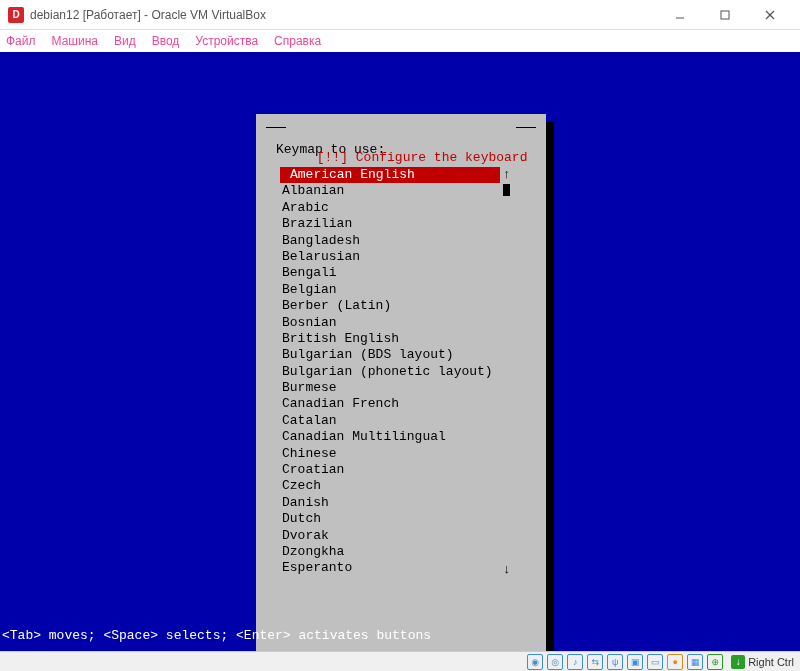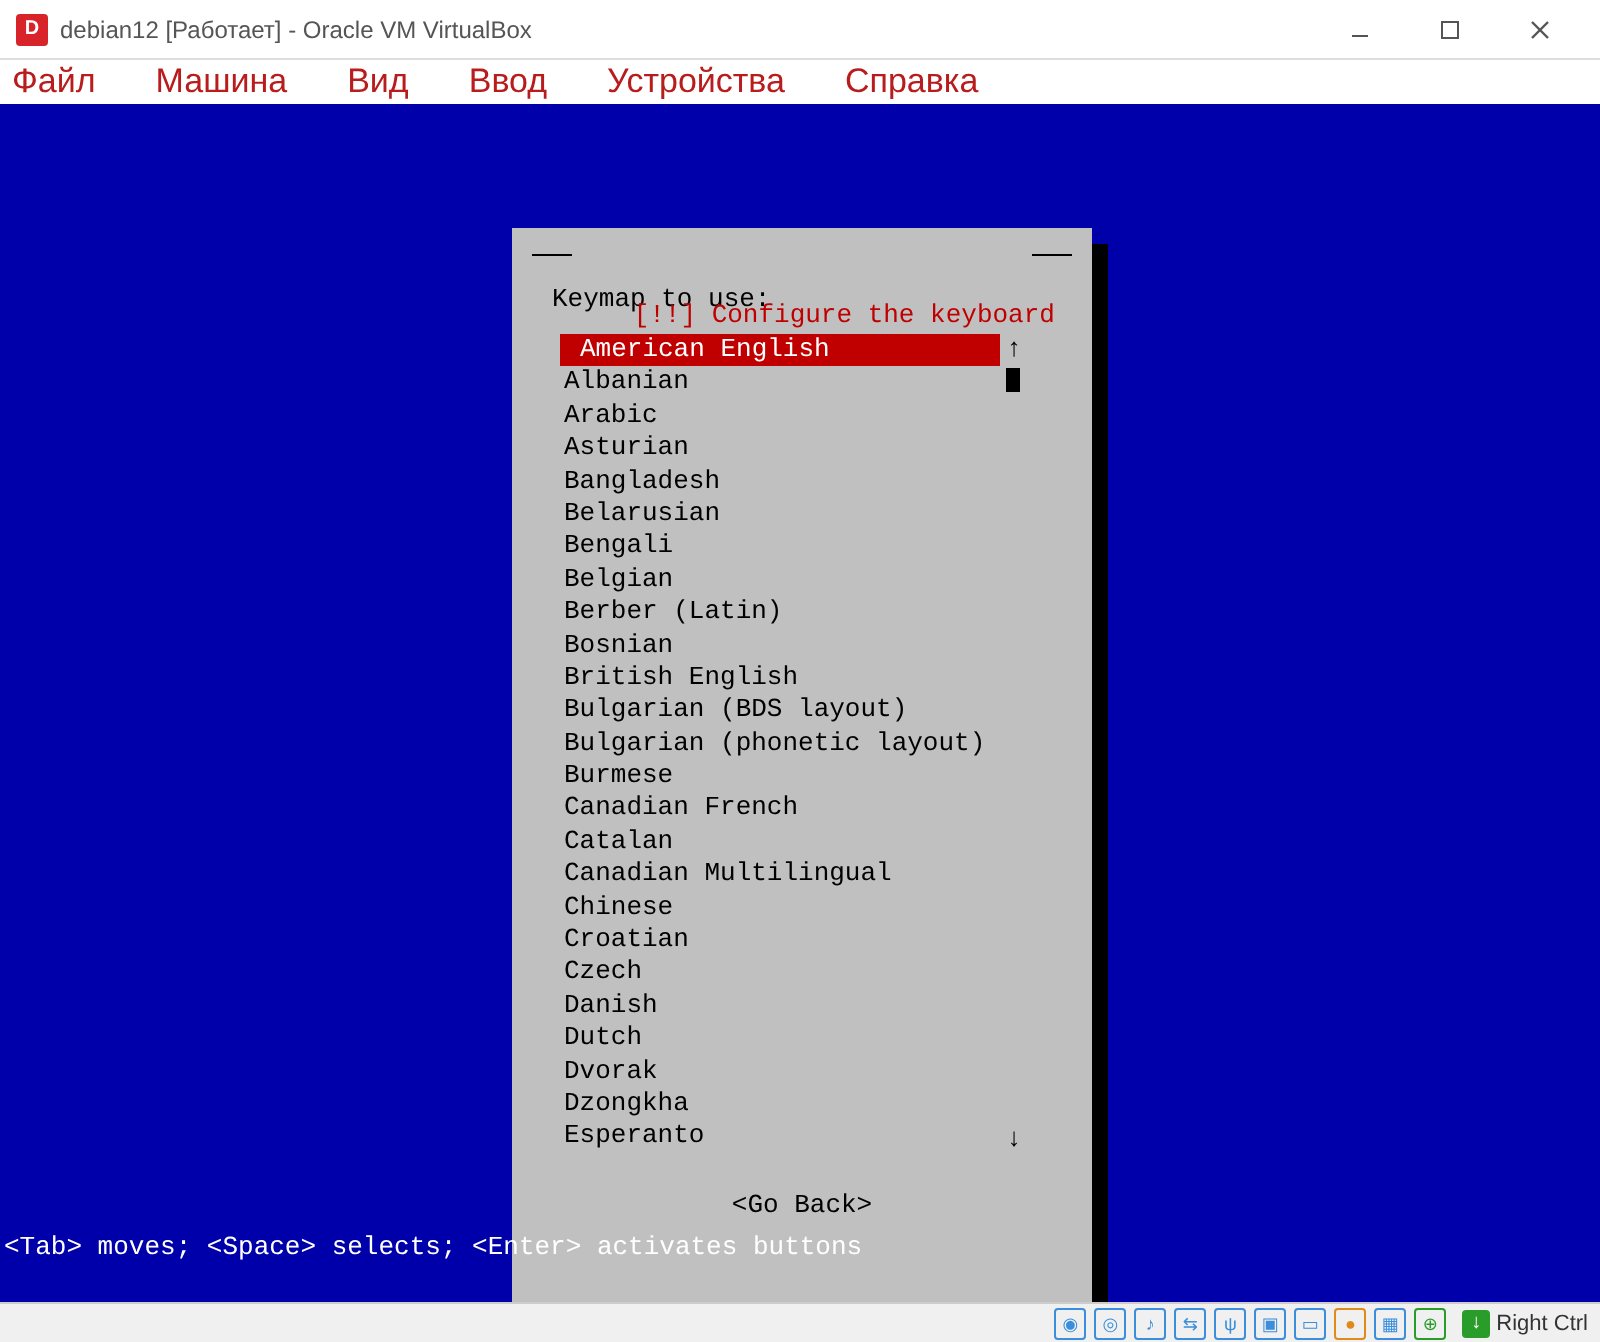--- a/index.html
+++ b/index.html
@@ -36,23 +36,23 @@
     width: 45px; height: 28px;
     display: flex; align-items: center; justify-content: center;
     font-size: 13px; color: #666; cursor: pointer;
   }
   .menubar {
     height: 22px;
     background: #fff;
     display: flex;
     align-items: center;
     padding: 0 6px;
-    gap: 30px;
-    font-size: 17px;
-    color: #b91c1c;
+    gap: 16px;
+    font-size: 12px;
+    color: #ec4899;
   }
   .menubar span { cursor: pointer; }
   .vm-screen {
     position: absolute;
     top: 52px; left: 0; right: 0; bottom: 20px;
     background: #0000aa;
     font-family: "Courier New", monospace;
     font-size: 13px;
     color: #c0c0c0;
   }
@@ -122,21 +122,21 @@
     width: 7px; height: 12px; background: #000; margin-top: 2px;
   }
   .goback {
     text-align: center;
     margin-top: 18px;
     cursor: pointer;
   }
   .footer-hint {
     position: absolute;
     left: 2px;
-    bottom: 20px;
+    bottom: 8px;
     color: #fff;
     white-space: pre;
   }
   .statusbar {
     position: absolute;
     left: 0; right: 0; bottom: 0;
     height: 20px;
     background: #f0f0f0;
     border-top: 1px solid #ccc;
     display: flex;
@@ -218,21 +218,21 @@
       <span class="rule-right"></span>
     </div>
 
     <div class="prompt">Keymap to use:</div>
 
     <div class="list-wrap">
       <div class="list" id="keymap-list">
           <div class="list-item selected">American English</div>
           <div class="list-item">Albanian</div>
           <div class="list-item">Arabic</div>
-          <div class="list-item">Asturian</div>
+          <div class="list-item">Brazilian</div>
           <div class="list-item">Bangladesh</div>
           <div class="list-item">Belarusian</div>
           <div class="list-item">Bengali</div>
           <div class="list-item">Belgian</div>
           <div class="list-item">Berber (Latin)</div>
           <div class="list-item">Bosnian</div>
           <div class="list-item">British English</div>
           <div class="list-item">Bulgarian (BDS layout)</div>
           <div class="list-item">Bulgarian (phonetic layout)</div>
           <div class="list-item">Burmese</div>
@@ -250,21 +250,20 @@
         </div>
       <div class="scroll-ind">
         <div>
           <div>↑</div>
           <div class="scroll-thumb"></div>
         </div>
         <div>↓</div>
       </div>
     </div>
 
-    <div class="goback">&lt;Go Back&gt;</div>
   </div>
 
   <div class="footer-hint">&lt;Tab&gt; moves; &lt;Space&gt; selects; &lt;Enter&gt; activates buttons</div>
 </div>
 
 <div class="statusbar">
   <div class="status-icon">◉</div>
   <div class="status-icon">◎</div>
   <div class="status-icon">♪</div>
   <div class="status-icon">⇆</div>

